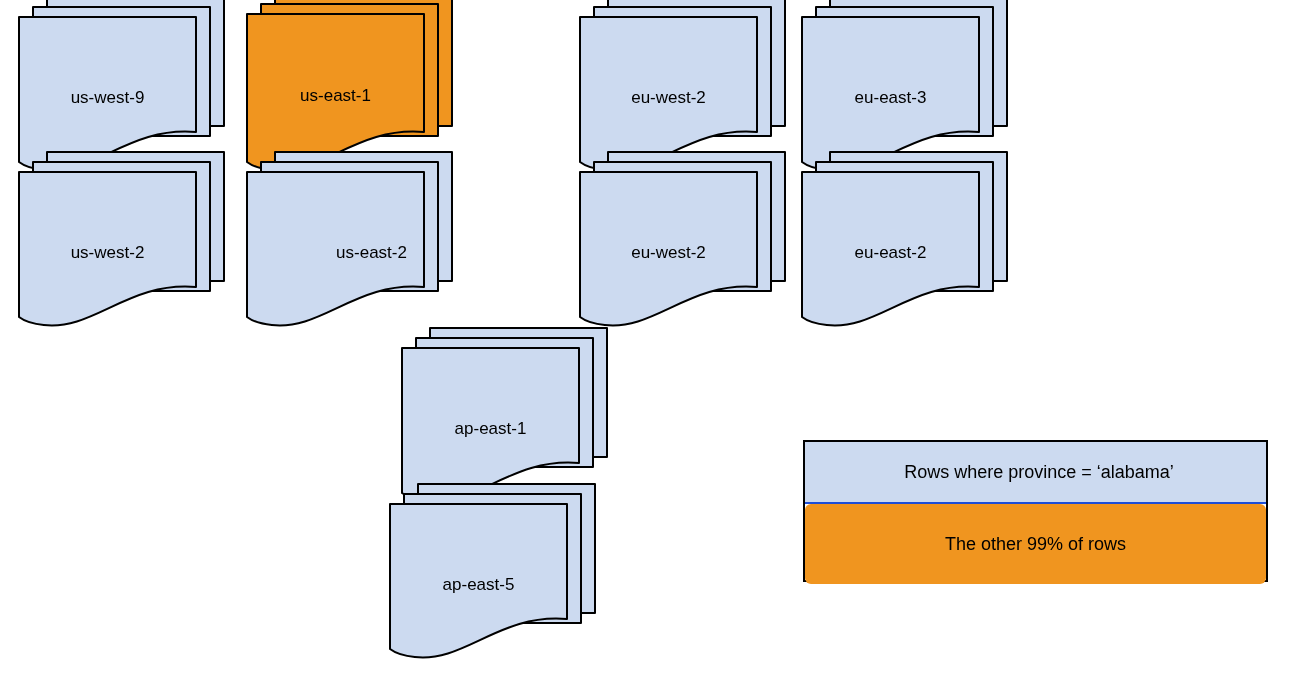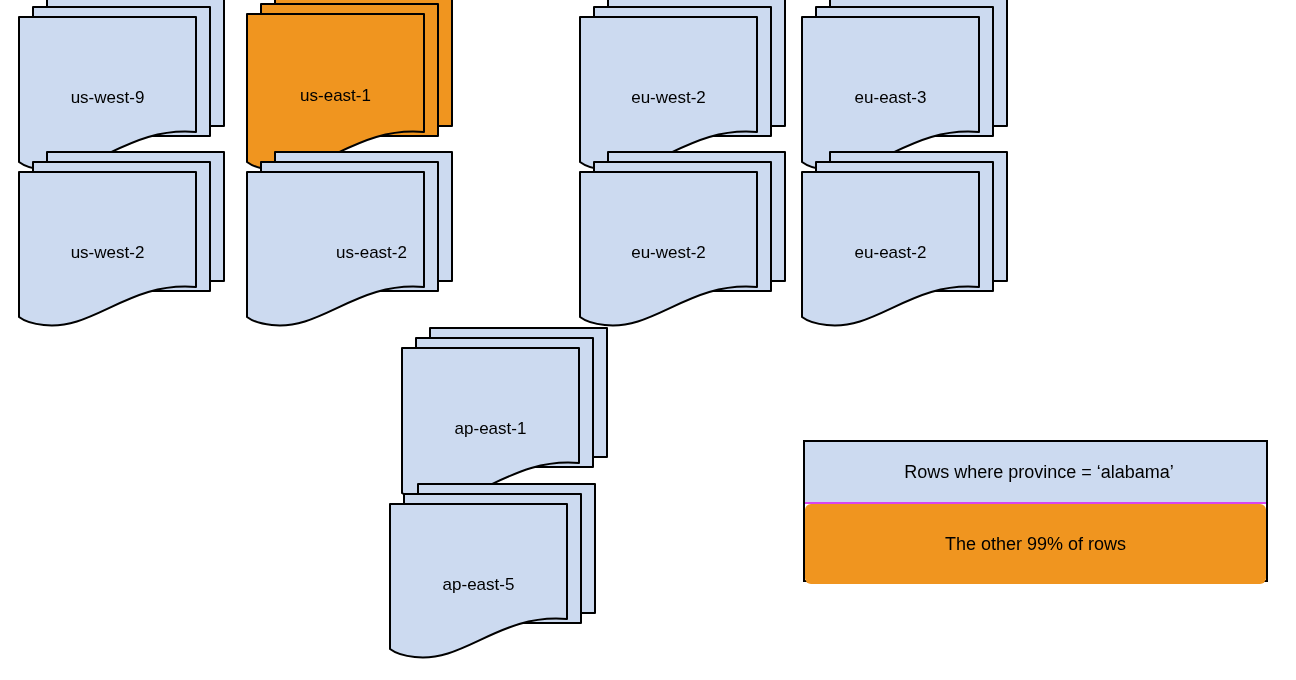--- a/index.html
+++ b/index.html
@@ -54,21 +54,21 @@
     display: flex;
     align-items: center;
     justify-content: center;
     font-family: "Liberation Sans", sans-serif;
     font-size: 18px;
     color: #000000;
     white-space: nowrap;
   }
   .legend-row.blue {
     background: #ccdaf0;
-    border-bottom: 2px solid #d946ef;
+    border-bottom: 2px solid #1d4ed8;
     padding-left: 7px;
   }
   .legend-row.orange {
     background: #f0951f;
   }
 </style>
 </head>
 <body>
 
 <div id="canvas">

